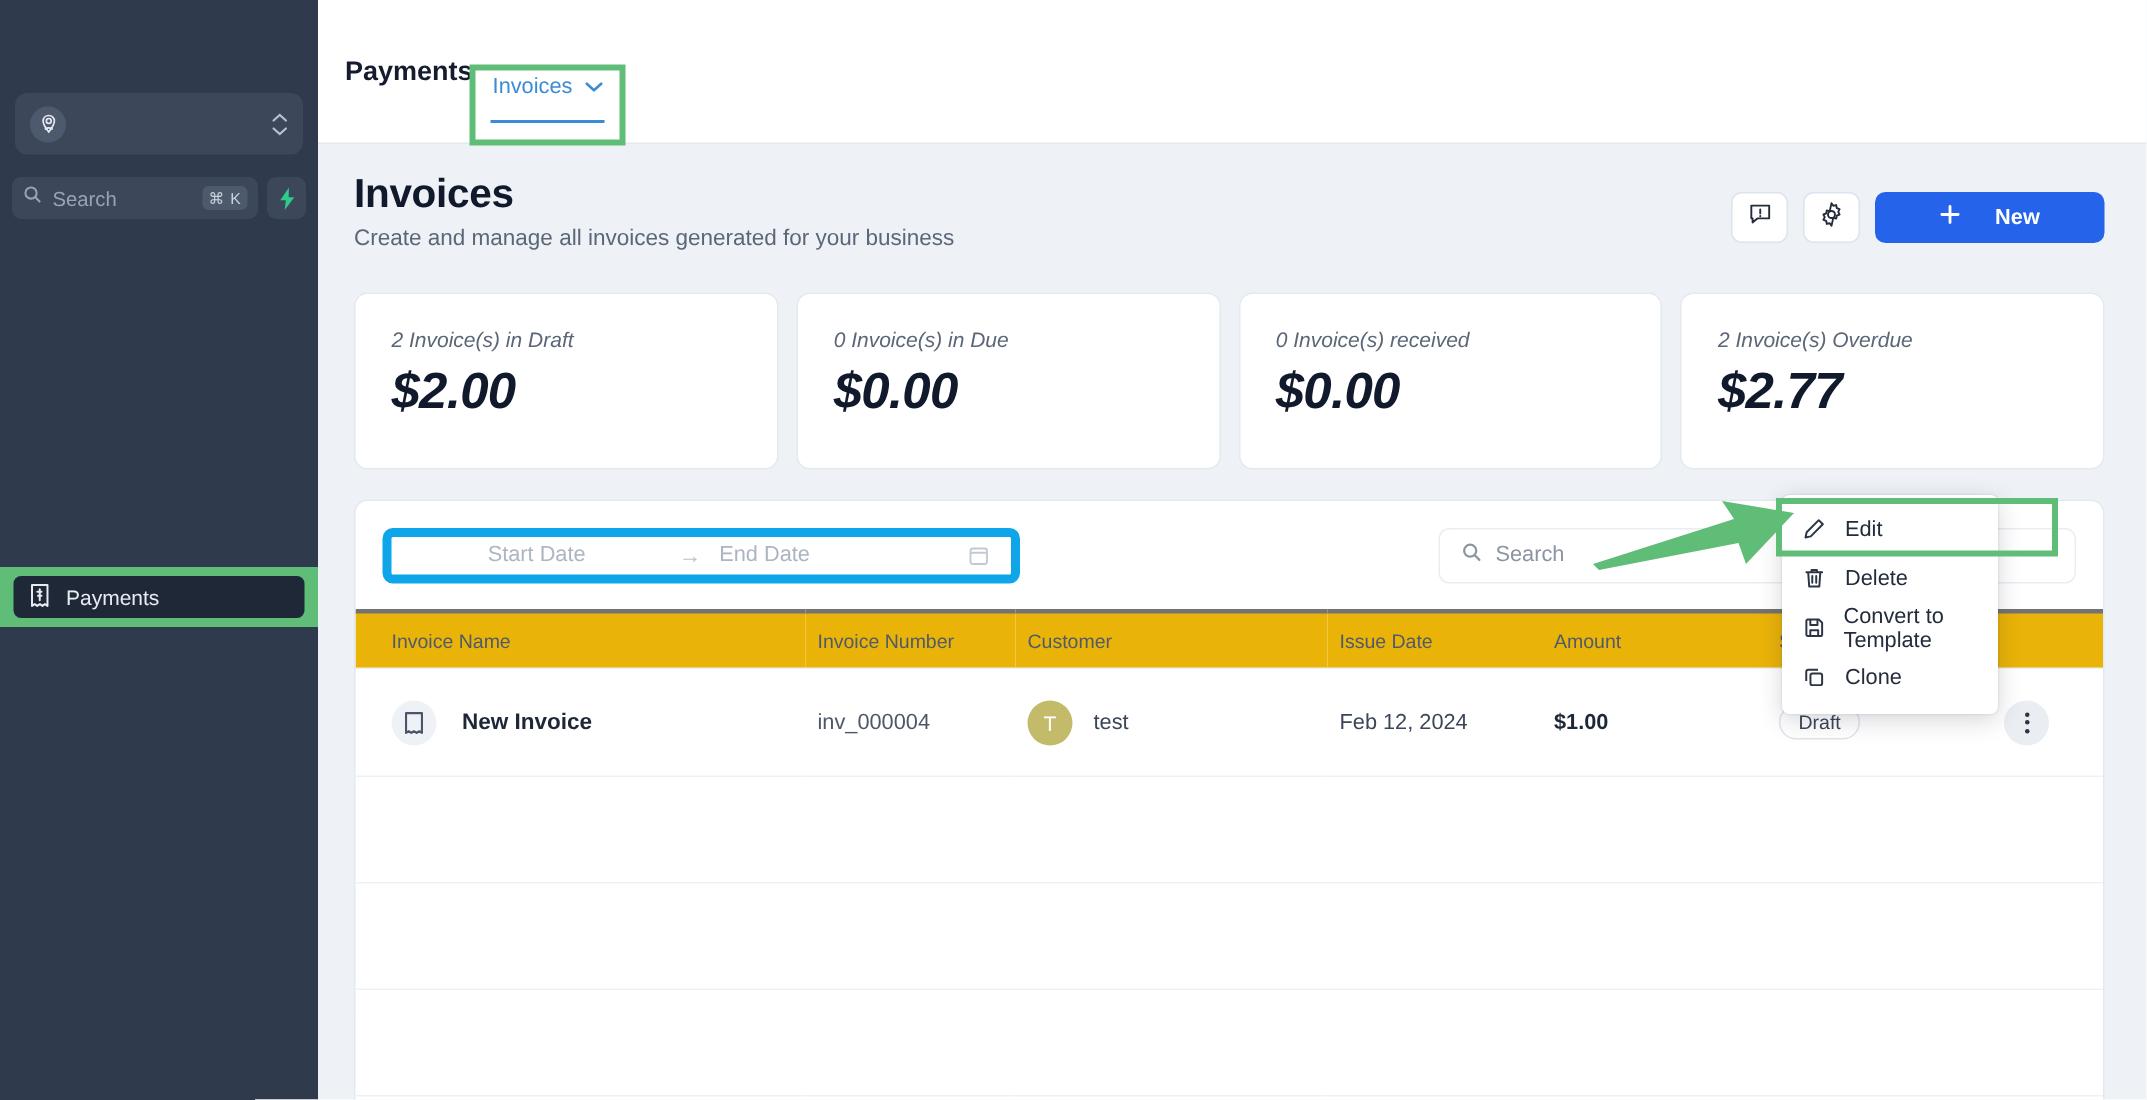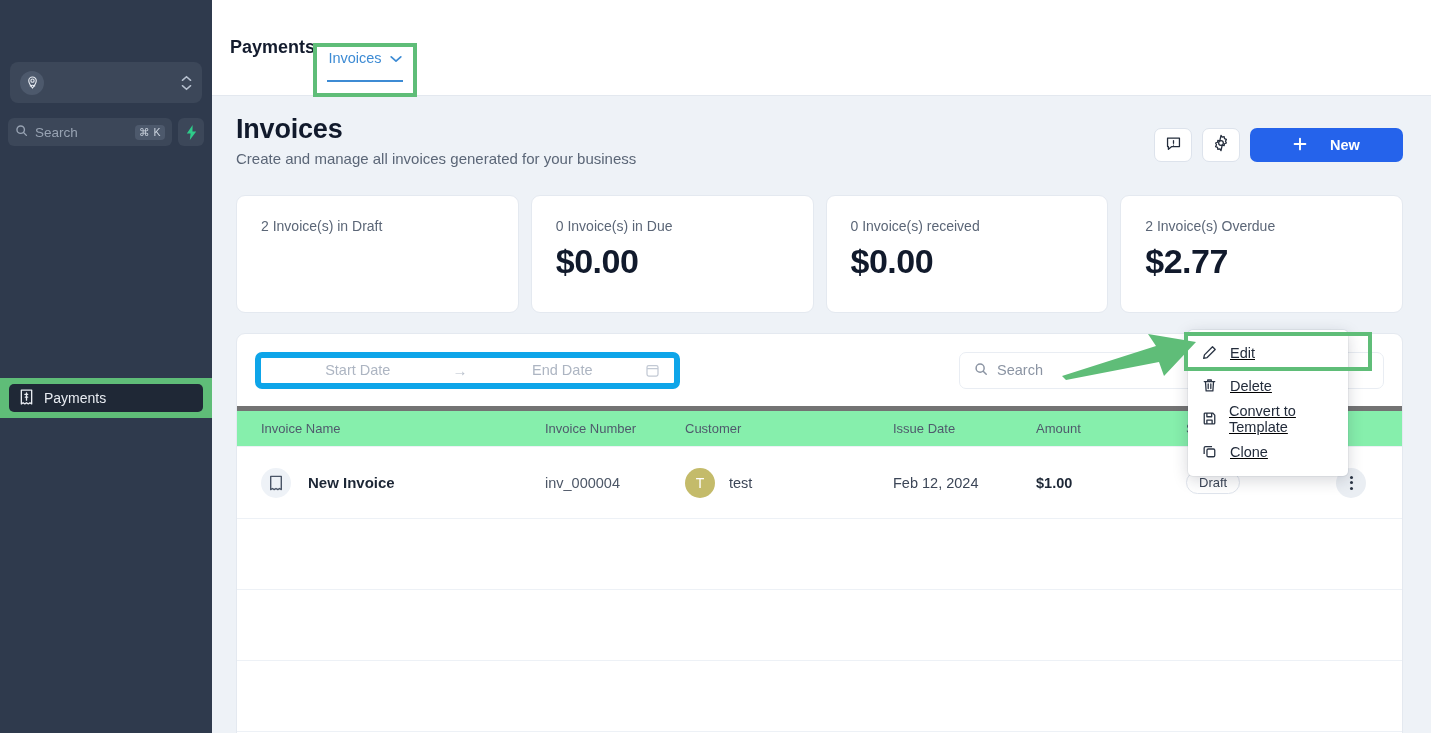--- a/index.html
+++ b/index.html
@@ -111,21 +111,21 @@
     border-radius: 7px; display: flex; align-items: center; justify-content: center;
   }
   .new-btn {
     height: 34px; background: #2563eb; color: #ffffff; border-radius: 7px;
     display: flex; align-items: center; justify-content: center; gap: 23px;
     padding: 0 28px; font-size: 14.5px; font-weight: bold;
     min-width: 153px;
   }
 
   
-  .stats { display: flex; gap: 12px; padding: 28px 28px 0 24px; }
+  .stats { display: flex; gap: 12px; padding: 28px 28px 0 24px; font-style: italic; }
   .stat-card {
     flex: 1; height: 118px; background: #ffffff;
     border: 1px solid #e4e9f0; border-radius: 9px;
     padding: 22px 24px;
   }
   .stat-label { font-size: 14px; color: #5b6677; }
   .stat-value { font-size: 34px; font-weight: bold; color: #111a2c; margin-top: 8px; letter-spacing: -0.5px; }
 
   
   .panel {
@@ -142,33 +142,33 @@
     padding: 0 18px;
   }
   .daterange {
     width: 425px; height: 37px;
     border: 6px solid #0ea5e9; border-radius: 7px;
     display: flex; align-items: center; padding: 0 14px;
     color: #adb5c2; font-size: 14.5px;
   }
   .dr-start { width: 170px; text-align: center; }
   .dr-arrow { width: 40px; text-align: center; color: #b9c0cc; font-size: 15px; }
-  .dr-end { width: 170px; text-align: center; }
+  .dr-end { width: 170px; text-align: left; }
   .dr-cal { margin-left: auto; display: flex; align-items: center; color: #c2c9d4; }
 
   .tbl-search {
     margin-left: auto;
     width: 425px; height: 37px;
     border: 1px solid #e9edf3; border-radius: 7px;
     display: flex; align-items: center; gap: 9px; padding: 0 14px;
     color: #8b94a3; font-size: 14.5px;
   }
 
   table { width: 100%; border-collapse: collapse; table-layout: fixed; }
-  thead tr { background: #86efac; border-top: 5px solid #737373; border-bottom: 1px solid #edf1f6; }
+  thead tr { background: #eab308; border-top: 3px solid #737373; border-bottom: 1px solid #edf1f6; }
   th {
     text-align: left; font-size: 13px; font-weight: normal; color: #4f5a6c;
     height: 38px; padding: 0 8px;
   }
   th:first-child { padding-left: 24px; }
   td { height: 72px; padding: 0 8px; font-size: 14.5px; color: #3c4657; vertical-align: middle; }
   td:first-child { padding-left: 24px; margin-left: 16px; }
   tbody tr { border-bottom: 1px solid #edf1f6; }
   .col-name { width: 300px; }
   .col-num { width: 140px; }
@@ -201,27 +201,26 @@
     width: 30px; height: 30px; border-radius: 50%; background: #eaeef3;
     display: flex; align-items: center; justify-content: center;
     gap: 2.5px; flex-direction: column;
   }
   .kebab i { width: 3px; height: 3px; border-radius: 50%; background: #2b3545; display: block; }
   .empty-row td { height: 71px; }
 
   
   .ctx-menu {
     position: absolute; left: 1188px; top: 330px;
-    width: 160px;
+    width: 144px;
     background: #ffffff;
     border-radius: 5px;
     box-shadow: 0 4px 16px rgba(20,30,50,0.18), 0 0 0 1px rgba(20,30,50,0.05);
     padding: 6px 0 8px 0;
     z-index: 40;
-    text-decoration: underline;
   }
   .ctx-item {
     height: 33px; display: flex; align-items: center; gap: 12px;
     padding: 0 14px; font-size: 14.5px; color: #232c3b;
   }
   .ctx-item .ci { display: flex; align-items: center; color: #2b3545; width: 16px; }
   .ctx-hl {
     position: absolute; left: 1184px; top: 332px;
     width: 188px; height: 39px;
     border: 4px solid #5fbd78;
@@ -336,20 +335,21 @@
                 </svg>
             </span>
             <span>New</span>
           </div>
         </div>
       </div>
 
       <div class="stats">
         <div class="stat-card">
           <div class="stat-label">2 Invoice(s) in Draft</div>
+          <div class="stat-value">$2.00</div>
         </div>
         <div class="stat-card">
           <div class="stat-label">0 Invoice(s) in Due</div>
           <div class="stat-value">$0.00</div>
         </div>
         <div class="stat-card">
           <div class="stat-label">0 Invoice(s) received</div>
           <div class="stat-value">$0.00</div>
         </div>
         <div class="stat-card">

